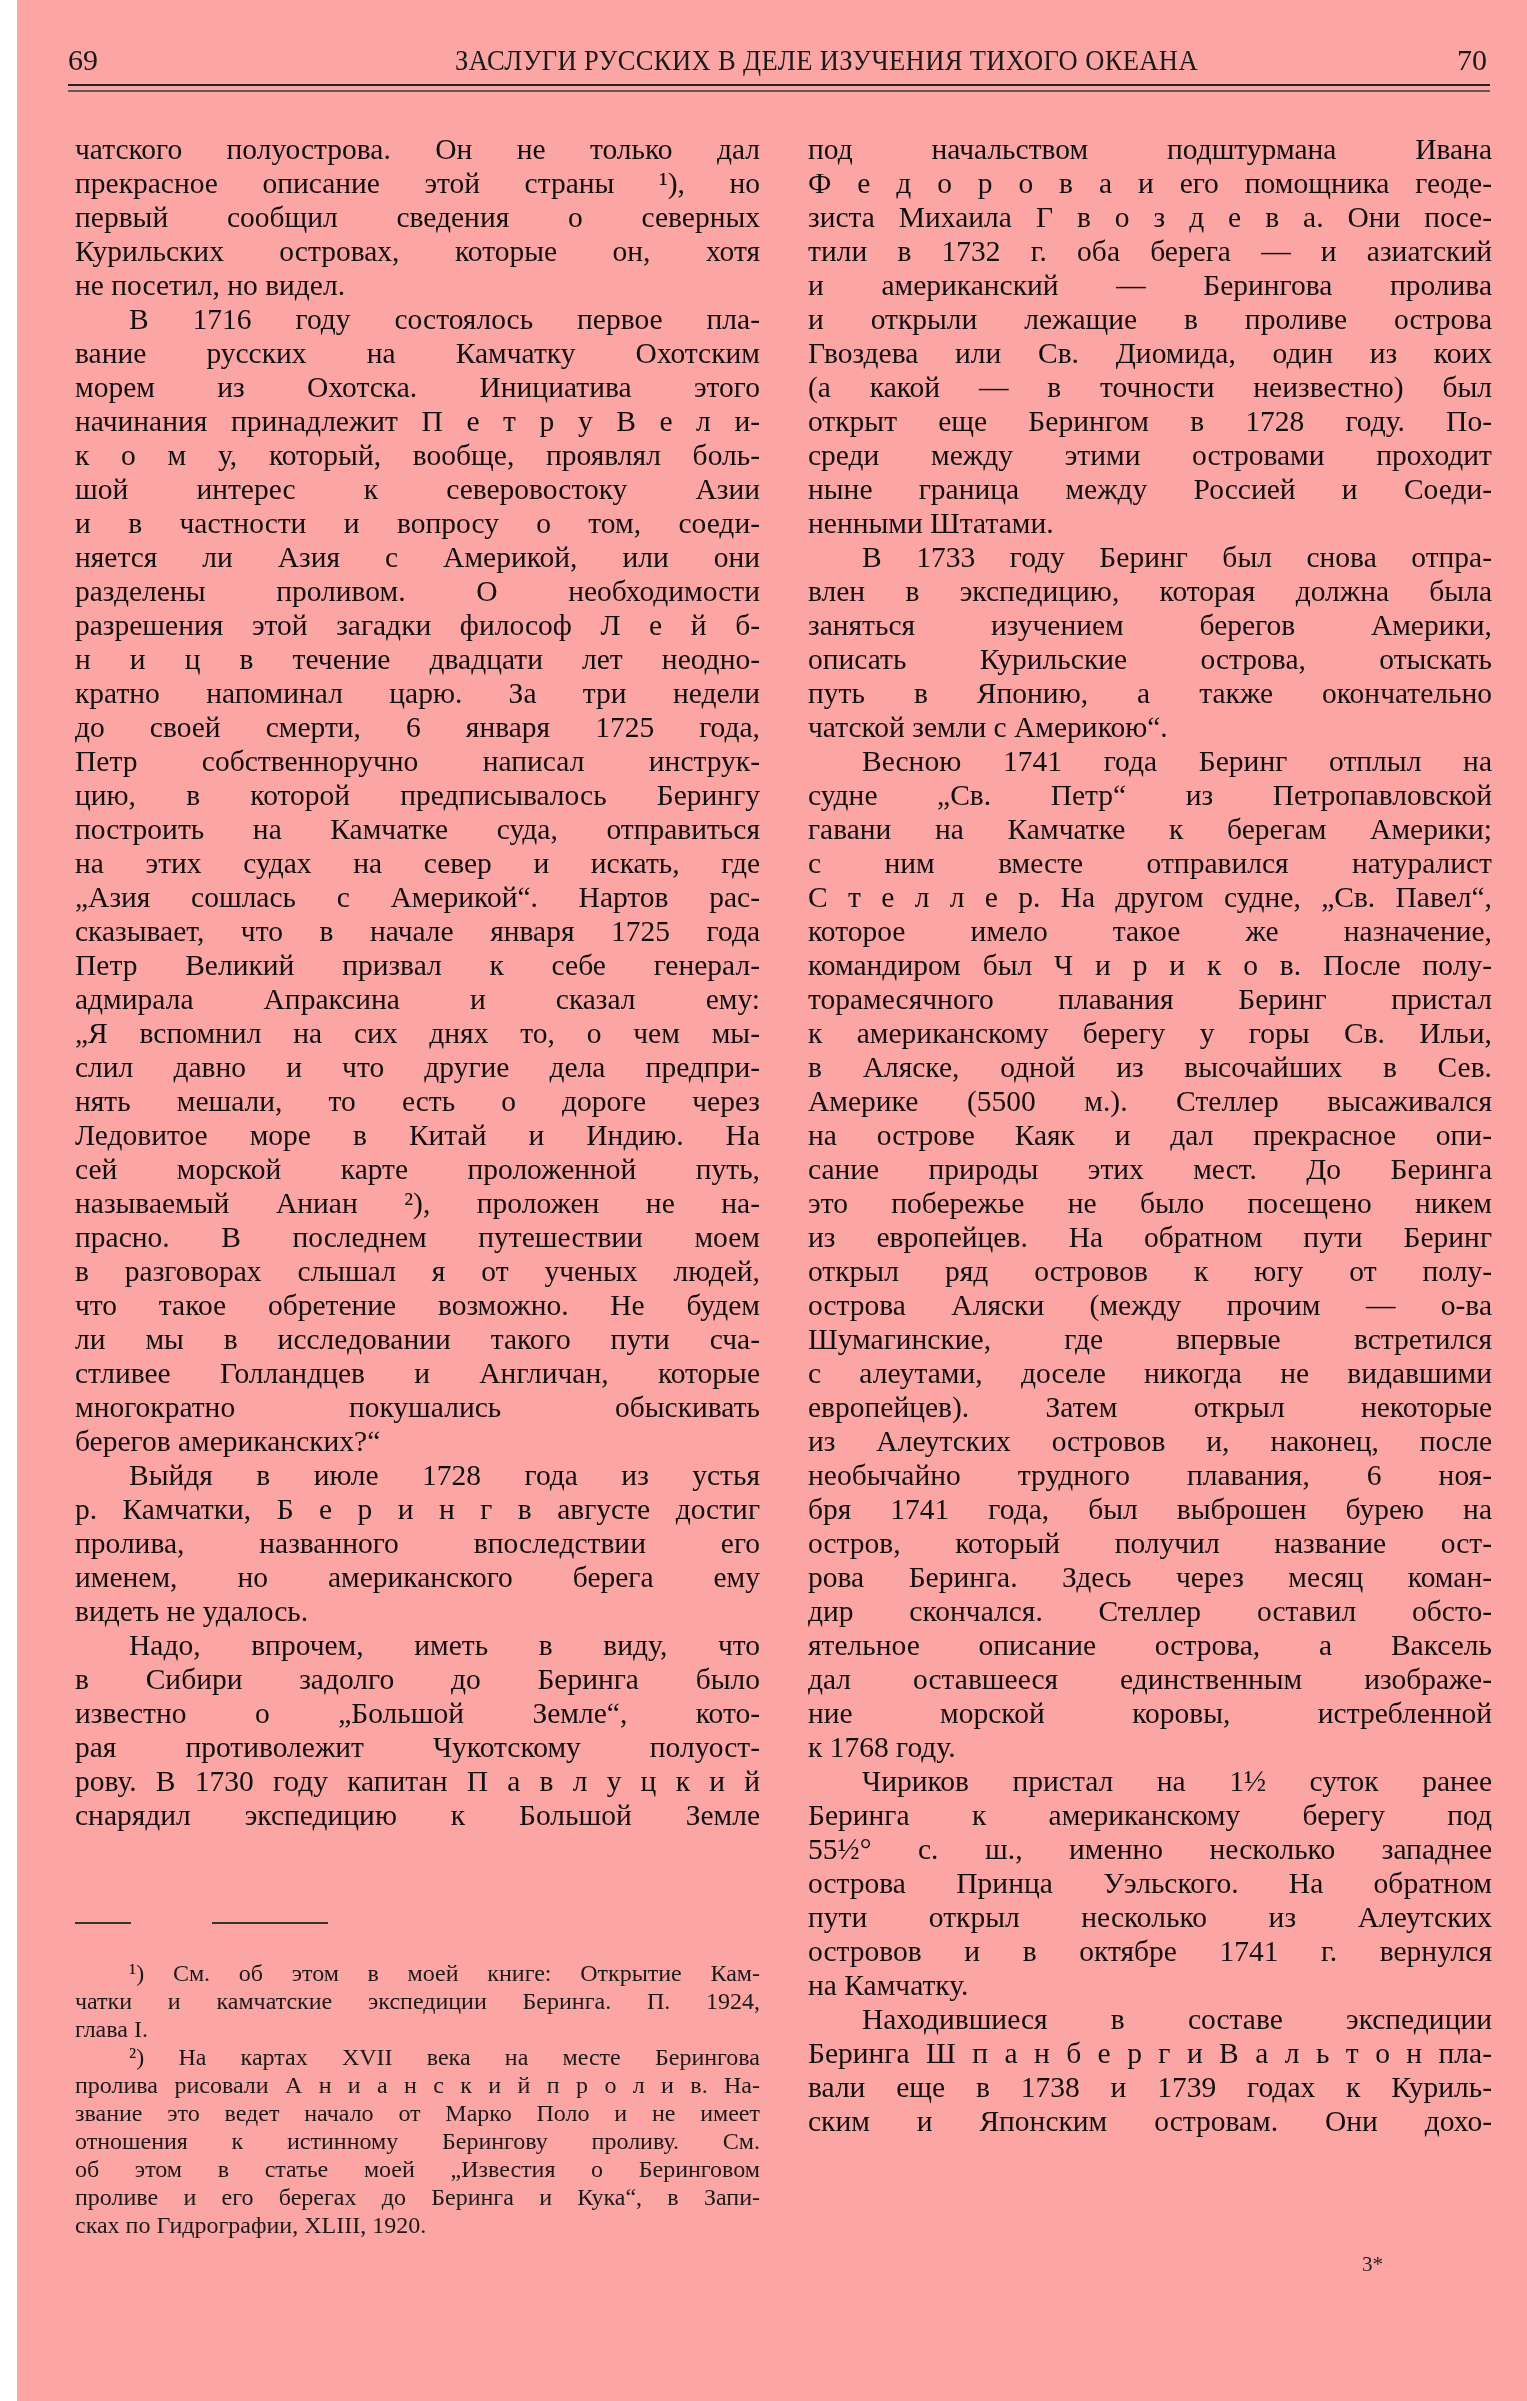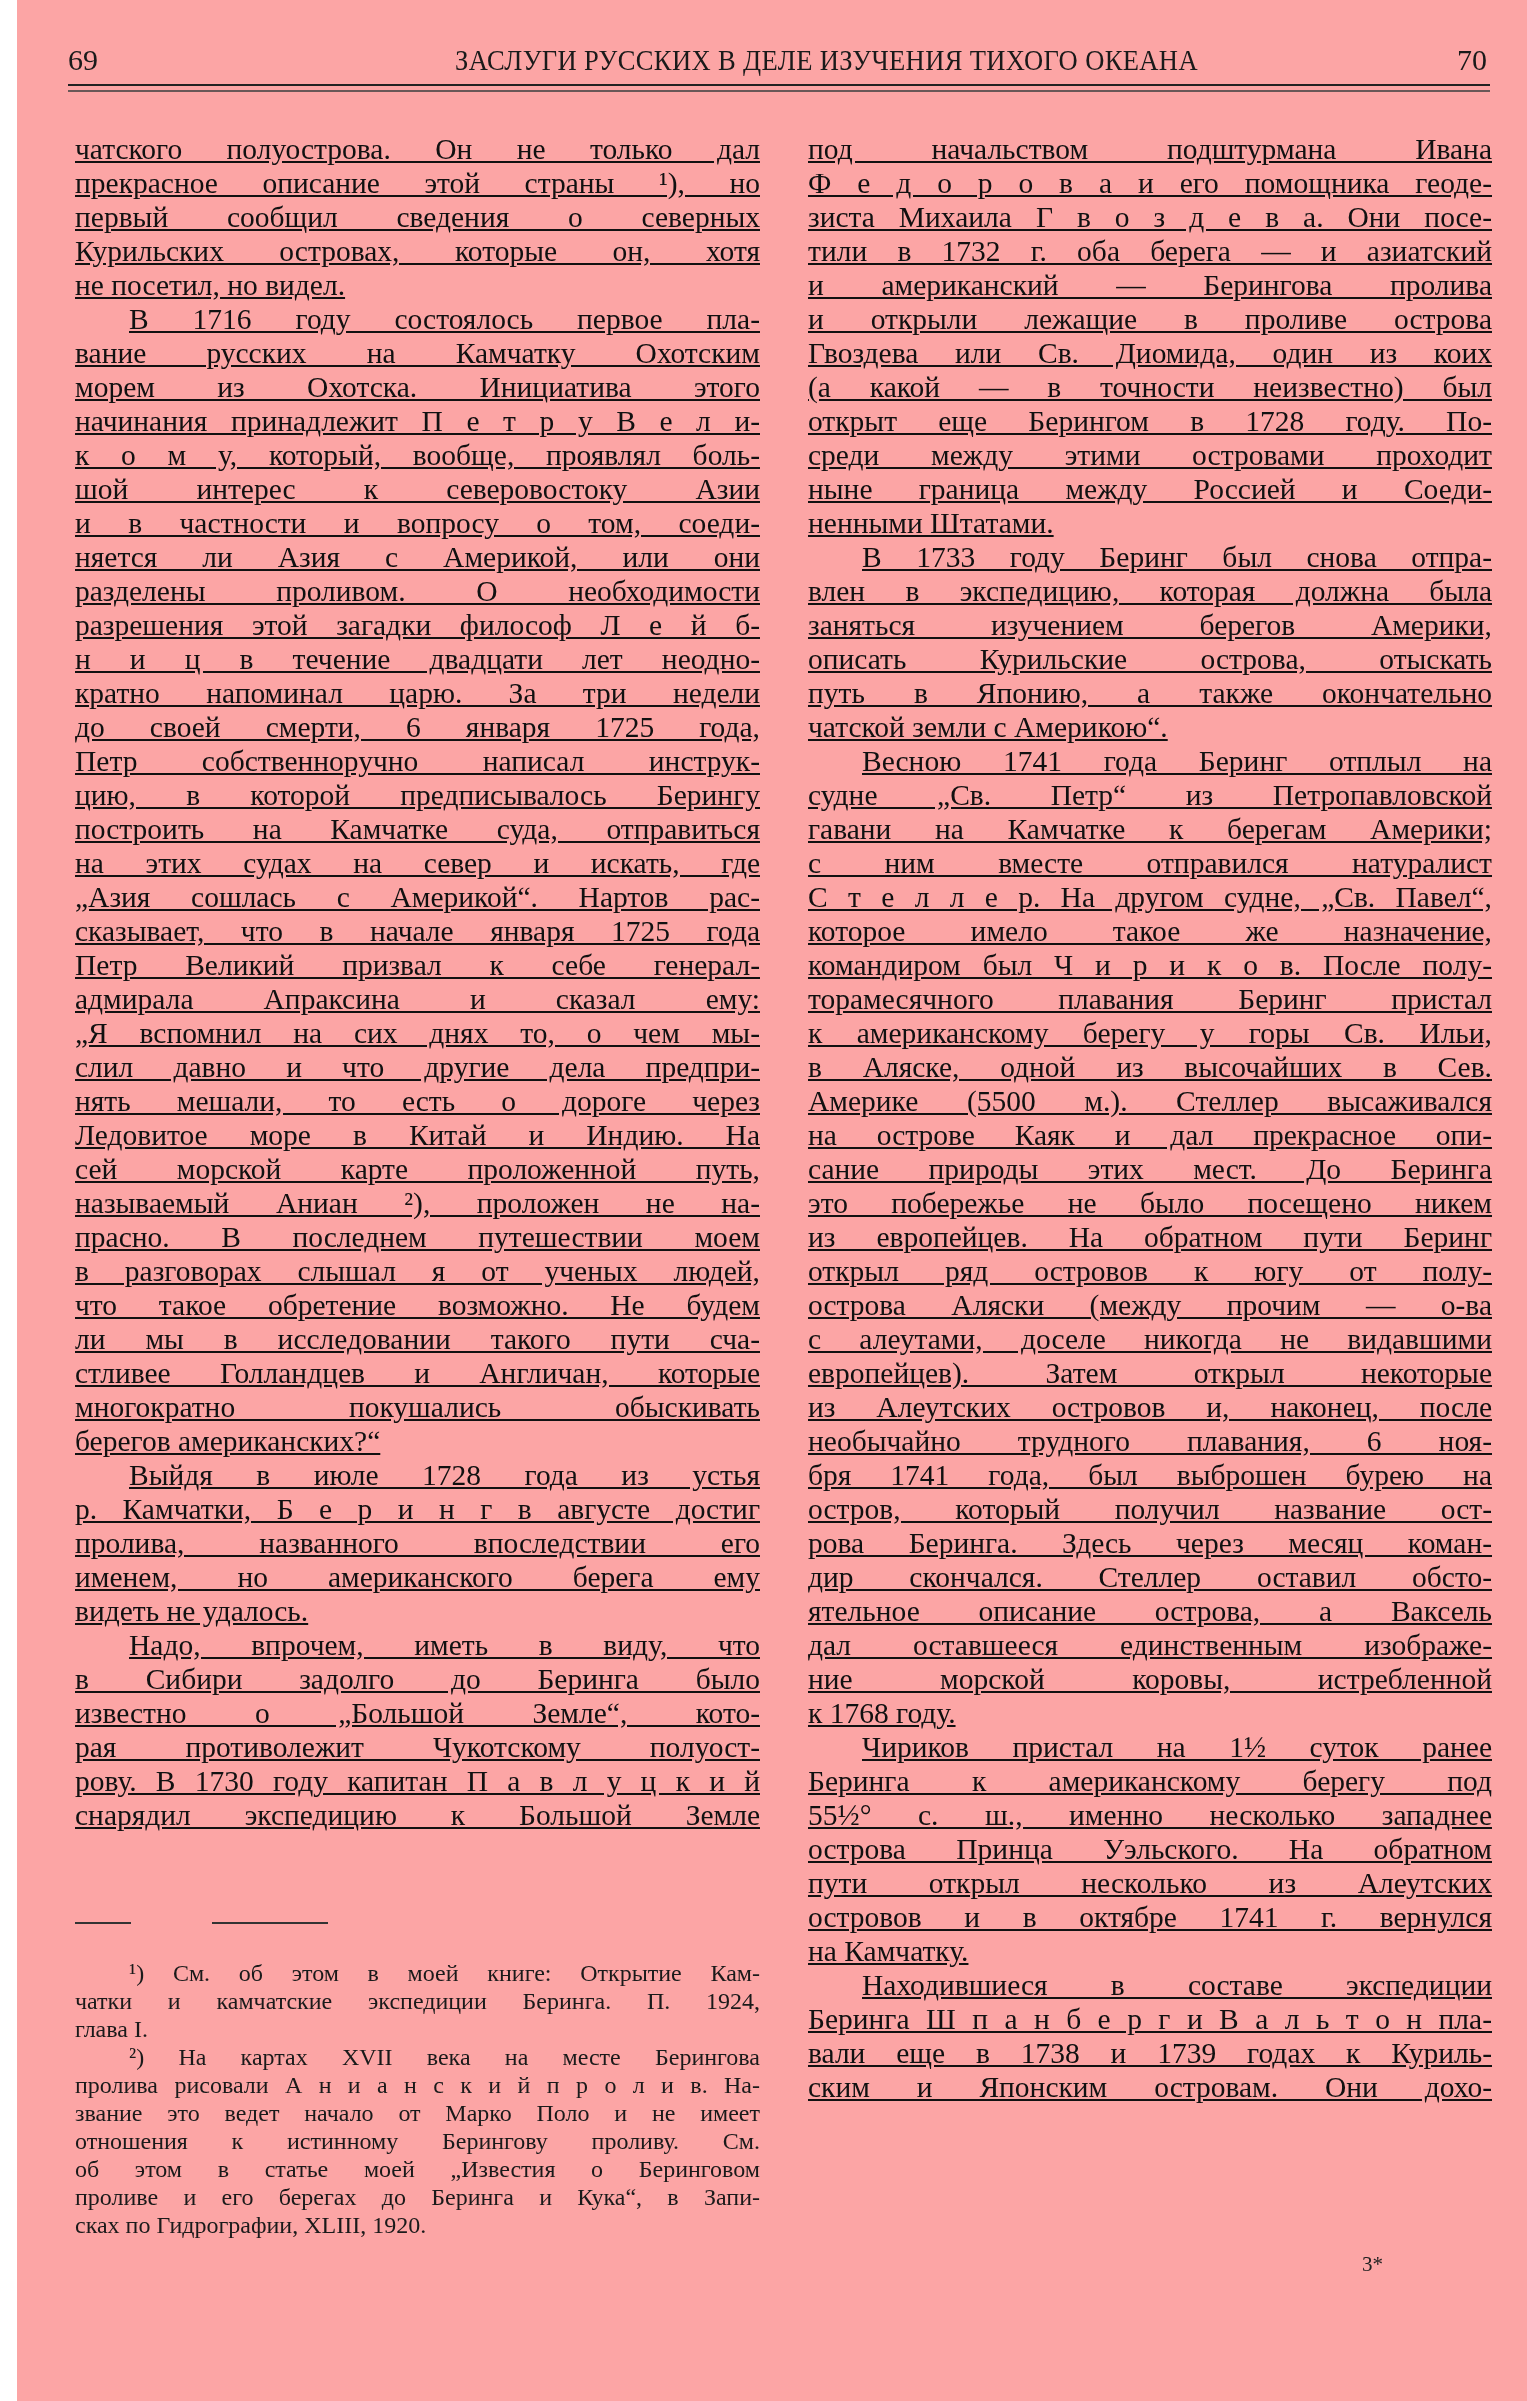--- a/index.html
+++ b/index.html
@@ -5,21 +5,21 @@
     html, body { margin: 0; padding: 0; background: #ffffff; }
     body { width: 1527px; height: 2401px; position: relative; overflow: hidden; color: #111; }
     .page { position: absolute; left: 17px; top: 0; width: 1527px; height: 2401px; background: #fca5a5; }
     .hdr { position: absolute; top: 41px; font-family: "Liberation Serif", "DejaVu Serif", serif; font-size: 30px; line-height: 38px; color: #1a1a1a; }
     .hdr-left { left: 51px; }
     .hdr-right { left: 1435px; width: 40px; text-align: center; }
     .hdr-title { left: 351px; width: 917px; text-align: center; letter-spacing: 0.4px; font-size: 29.5px; transform: scaleX(0.9); }
     .rule { position: absolute; left: 51px; width: 1422px; height: 2.4px; background: #222; }
     .rule.r1 { top: 84px; }
     .rule.r2 { top: 90px; height: 1.6px; background: #444; opacity: 0.8; }
-    .col { position: absolute; top: 132px; text-decoration: underline; }
+    .col { position: absolute; top: 132px; }
     .col-left { left: 58px; width: 685px; }
     .col-right { left: 791px; width: 684px; }
     .line {
       display: block; height: 34px; line-height: 34px; white-space: nowrap; overflow: hidden;
       font-family: "Liberation Serif", "DejaVu Serif", serif; font-size: 29.5px;
       text-align: justify; text-align-last: justify; color: #111;
     }
     .line.last { text-align-last: left; }
     .line.indent { padding-left: 54px; }
     .sep { position: absolute; top: 1922px; left: 58px; height: 1.6px; background: #333; }
@@ -126,20 +126,21 @@
       <span class="line">торамесячного плавания Беринг пристал</span>
       <span class="line">к американскому берегу у горы Св. Ильи,</span>
       <span class="line">в Аляске, одной из высочайших в Сев.</span>
       <span class="line">Америке (5500 м.). Стеллер высаживался</span>
       <span class="line">на острове Каяк и дал прекрасное опи-</span>
       <span class="line">сание природы этих мест. До Беринга</span>
       <span class="line">это побережье не было посещено никем</span>
       <span class="line">из европейцев. На обратном пути Беринг</span>
       <span class="line">открыл ряд островов к югу от полу-</span>
       <span class="line">острова Аляски (между прочим — о-ва</span>
+      <span class="line">Шумагинские, где впервые встретился</span>
       <span class="line">с алеутами, доселе никогда не видавшими</span>
       <span class="line">европейцев). Затем открыл некоторые</span>
       <span class="line">из Алеутских островов и, наконец, после</span>
       <span class="line">необычайно трудного плавания, 6 ноя-</span>
       <span class="line">бря 1741 года, был выброшен бурею на</span>
       <span class="line">остров, который получил название ост-</span>
       <span class="line">рова Беринга. Здесь через месяц коман-</span>
       <span class="line">дир скончался. Стеллер оставил обсто-</span>
       <span class="line">ятельное описание острова, а Ваксель</span>
       <span class="line">дал оставшееся единственным изображе-</span>

